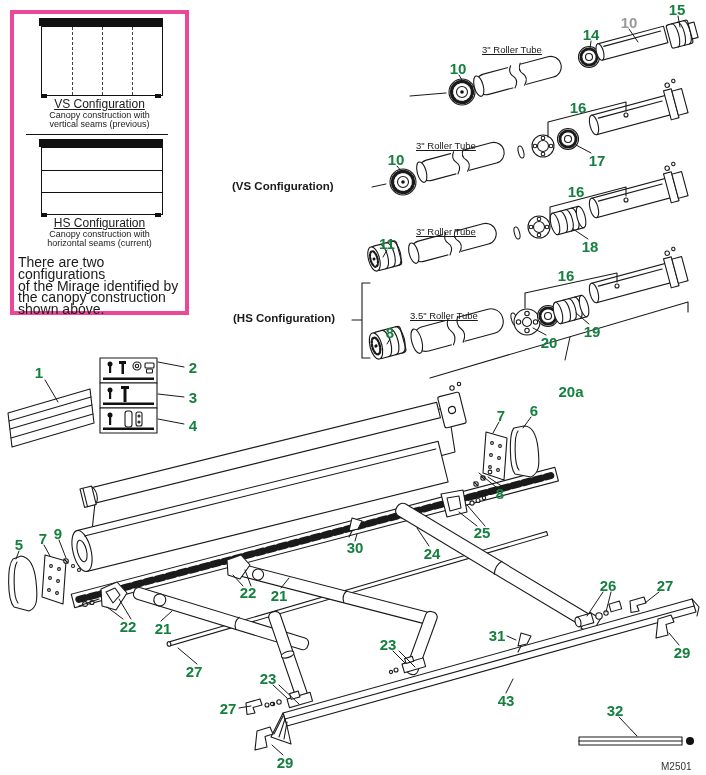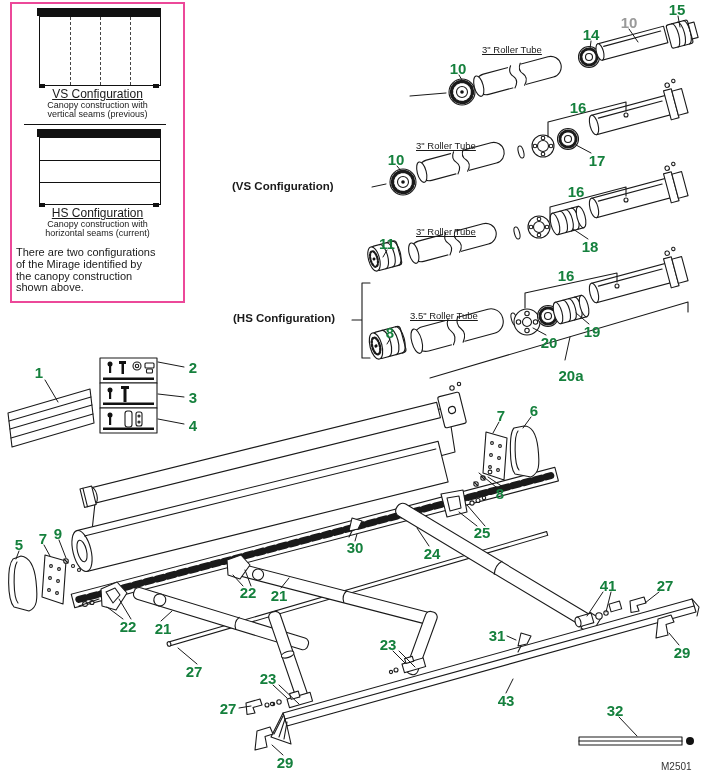--- a/index.html
+++ b/index.html
@@ -5,31 +5,31 @@
   html,body{margin:0;padding:0;background:#fff;}
   .stage{position:relative;width:706px;height:775px;background:#fff;overflow:hidden;
          font-family:"Liberation Sans",sans-serif;color:#1a1a1a;}
   .stage svg{position:absolute;left:0;top:0;}
   .num{position:absolute;transform:translate(-50%,-50%);font-weight:bold;font-size:15px;
        color:#15803d;white-space:nowrap;line-height:1;}
   .num.gray{color:#9a9a9a;}
   .lbl{position:absolute;font-size:11.5px;white-space:nowrap;line-height:13px;}
   .lbl.bold{font-weight:bold;}
   .tube-lbl{position:absolute;font-size:9.5px;text-decoration:underline;white-space:nowrap;}
-  .cfg-panel{position:absolute;left:10px;top:2px;width:171px;height:297px;border:2px solid #ec4899;}
+  .cfg-panel{position:absolute;left:10px;top:10px;width:171px;height:297px;border:4px solid #ec4899;}
   .bar{position:absolute;background:#111;}
   .vs-box{position:absolute;left:27px;top:12px;width:120px;height:68px;border:1.5px solid #111;}
   .hs-box{position:absolute;left:27px;top:133px;width:120px;height:66px;border:1.5px solid #111;}
   .vseam{position:absolute;top:0;height:100%;border-left:1px dashed #444;}
   .hseam{position:absolute;left:0;width:100%;border-top:1.5px solid #111;}
   .foot{position:absolute;width:6px;height:4px;background:#111;}
   .cfg-title{position:absolute;width:100%;text-align:center;font-size:12px;
              text-decoration:underline;line-height:12px;}
   .cfg-desc{position:absolute;width:100%;text-align:center;font-size:9px;line-height:9.5px;}
-  .cfg-note{position:absolute;left:4px;font-size:11px;line-height:11.8px;}
+  .cfg-note{position:absolute;left:4px;font-size:14px;line-height:11.8px;}
   .divider{position:absolute;left:12px;top:120px;width:142px;border-top:1.5px solid #111;}
   .docnum{position:absolute;left:661px;top:761px;font-size:10px;color:#333;}
   .omc{position:absolute;left:242px;top:87px;width:168px;text-align:right;font-size:11.5px;line-height:13px;}
   .omc .l2{padding-right:26px;}
 </style>
 </head>
 <body>
 
 <div class="stage">
 
@@ -426,21 +426,21 @@
 <div class="num" style="left:396px;top:159px">10</div>
 <div class="num" style="left:578px;top:107px">16</div>
 <div class="num" style="left:597px;top:160px">17</div>
 <div class="num" style="left:387px;top:243px">11</div>
 <div class="num" style="left:576px;top:191px">16</div>
 <div class="num" style="left:590px;top:246px">18</div>
 <div class="num" style="left:390px;top:332px">8</div>
 <div class="num" style="left:566px;top:275px">16</div>
 <div class="num" style="left:549px;top:342px">20</div>
 <div class="num" style="left:592px;top:331px">19</div>
-<div class="num" style="left:571px;top:375px">20a</div>
+<div class="num" style="left:571px;top:391px">20a</div>
 <div class="num" style="left:39px;top:372px">1</div>
 <div class="num" style="left:193px;top:367px">2</div>
 <div class="num" style="left:193px;top:397px">3</div>
 <div class="num" style="left:193px;top:425px">4</div>
 <div class="num" style="left:19px;top:544px">5</div>
 <div class="num" style="left:43px;top:538px">7</div>
 <div class="num" style="left:58px;top:533px">9</div>
 <div class="num" style="left:501px;top:415px">7</div>
 <div class="num" style="left:534px;top:410px">6</div>
 <div class="num" style="left:500px;top:493px">8</div>
@@ -450,19 +450,19 @@
 <div class="num" style="left:128px;top:626px">22</div>
 <div class="num" style="left:163px;top:628px">21</div>
 <div class="num" style="left:248px;top:592px">22</div>
 <div class="num" style="left:279px;top:595px">21</div>
 <div class="num" style="left:194px;top:671px">27</div>
 <div class="num" style="left:268px;top:678px">23</div>
 <div class="num" style="left:228px;top:708px">27</div>
 <div class="num" style="left:285px;top:762px">29</div>
 <div class="num" style="left:388px;top:644px">23</div>
 <div class="num" style="left:497px;top:635px">31</div>
-<div class="num" style="left:608px;top:585px">41</div>
+<div class="num" style="left:608px;top:585px">26</div>
 <div class="num" style="left:665px;top:585px">27</div>
 <div class="num" style="left:682px;top:652px">29</div>
 <div class="num" style="left:506px;top:700px">43</div>
 <div class="num" style="left:615px;top:710px">32</div>
 
 </div>
 
 </body></html>

